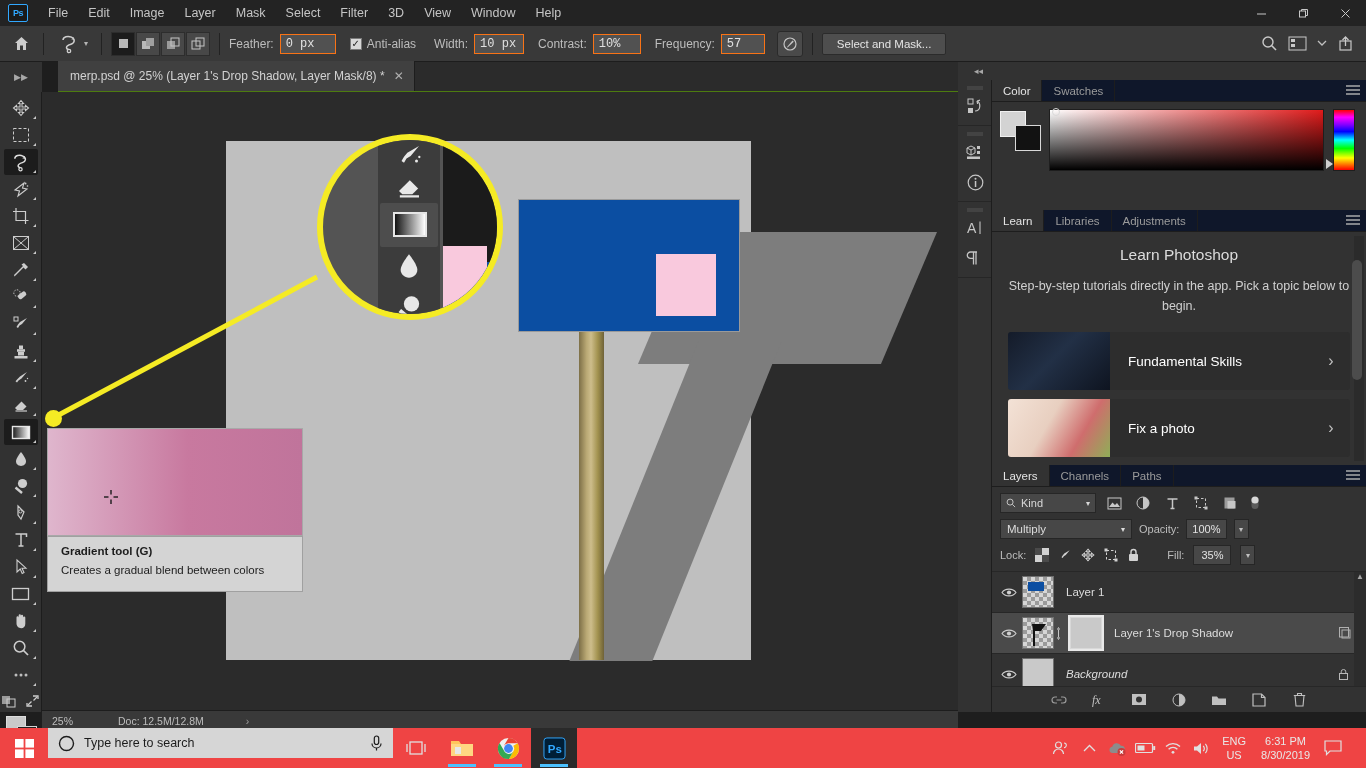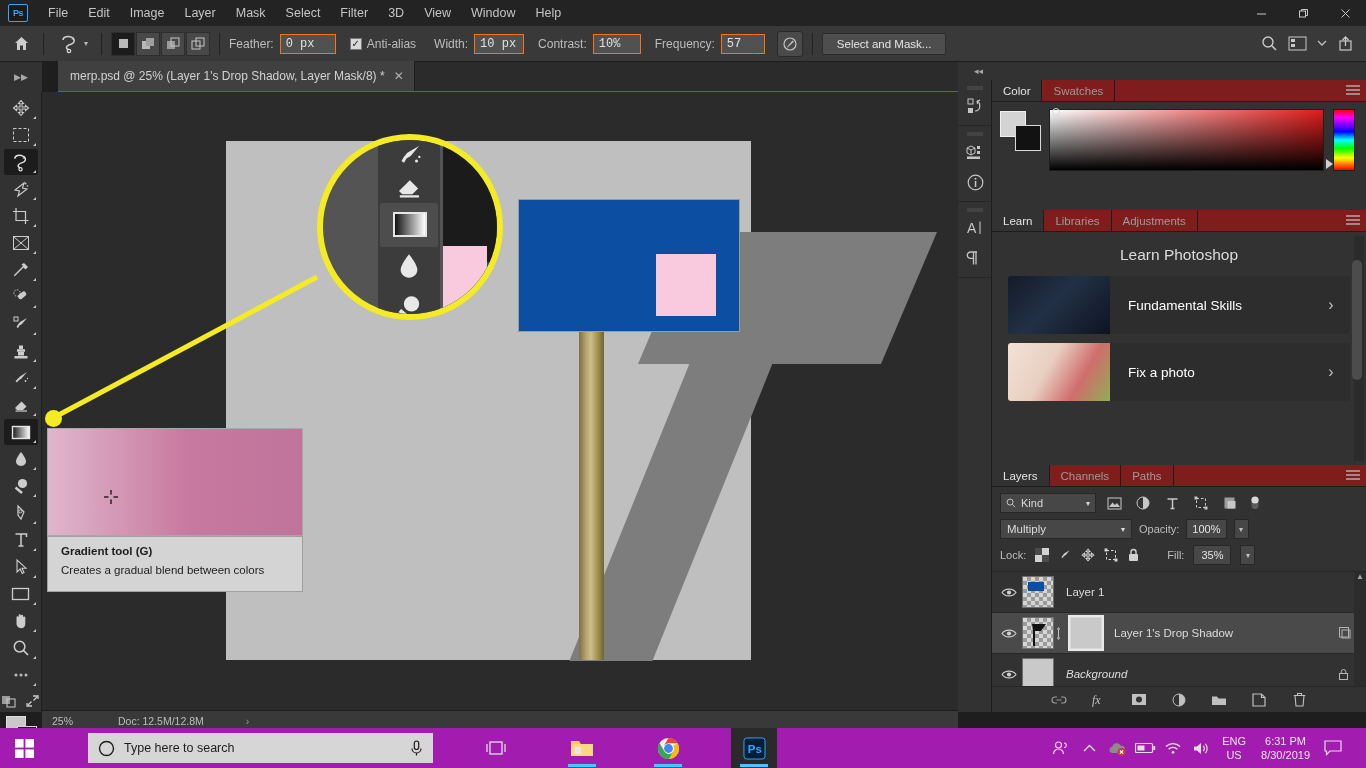--- a/index.html
+++ b/index.html
@@ -213,21 +213,21 @@
   .rail-grip { height:7px; display:flex; align-items:center; justify-content:center; }
   .rail-icon { width:34px; height:30px; display:flex; align-items:center; justify-content:center; }
 
   
   .dock { position:absolute; left:992px; width:374px; background:#323232; }
   .dock-color { top:80px; height:130px; }
   .dock-learn { top:210px; height:255px; }
   .dock-layers { top:465px; height:247px; }
 
   .panel-tabs {
-    display:flex; align-items:stretch; height:22px; background:#7f1d1d;
+    display:flex; align-items:stretch; height:22px; background:#0f172a;
     border-bottom:1px solid #1d1d1d;
   }
   .ptab {
     padding:0 11px; display:flex; align-items:center; font-size:11.5px; color:#9b9b9b;
     border-right:1px solid #1d1d1d;
   }
   .ptab.active { background:#323232; color:#e4e4e4; }
   .ptab-menu { margin-left:auto; width:26px; display:flex; align-items:center; justify-content:center; }
 
   
@@ -327,22 +327,22 @@
 
   .layers-footer {
     position:absolute; left:0; bottom:0; width:374px; height:26px; background:#323232;
     display:flex; align-items:center; justify-content:center; gap:22px;
     border-top:1px solid #272727; color:#b5b5b5;
   }
   .lf-icon { width:18px; height:18px; display:flex; align-items:center; justify-content:center; }
 
   
   .taskbar {
-    position:absolute; left:0; bottom:0; width:1366px; height:40px; background:#a21caf;
-    display:flex; align-items:center;gap:40px;
+    position:absolute; left:0; bottom:0; width:1366px; height:40px; background:#ef4444;
+    display:flex; 
   }
   .start-btn { width:48px;height:40px;display:flex;align-items:center;justify-content:center; }
   .search-box {
     width:345px; height:30px; background:#d6d6d6; display:flex; align-items:center;
     gap:9px; padding:0 10px; color:#1c1c1c; font-size:12.5px;
   }
   .tb-icon {
     width:46px; height:40px; display:flex; align-items:center; justify-content:center;
     position:relative;
   }
@@ -860,20 +860,21 @@
       <div class="ptab-menu">
         <svg width="14" height="11" viewBox="0 0 14 11">
             <line x1="0" y1="1" x2="14" y2="1" stroke="#b5b5b5" stroke-width="1.4"></line>
             <line x1="0" y1="5" x2="14" y2="5" stroke="#b5b5b5" stroke-width="1.4"></line>
             <line x1="0" y1="9" x2="14" y2="9" stroke="#b5b5b5" stroke-width="1.4"></line>
           </svg>
       </div>
     </div>
     <div class="learn-body">
       <div class="learn-title">Learn Photoshop</div>
+      <div class="learn-sub">Step-by-step tutorials directly in the app. Pick a topic below to begin.</div>
 
       <div class="learn-card">
         <div class="lc-thumb a"></div>
         <div class="lc-label">Fundamental Skills</div>
         <div class="lc-chev">›</div>
       </div>
       <div class="learn-card">
         <div class="lc-thumb b"></div>
         <div class="lc-label">Fix a photo</div>
         <div class="lc-chev">›</div>

